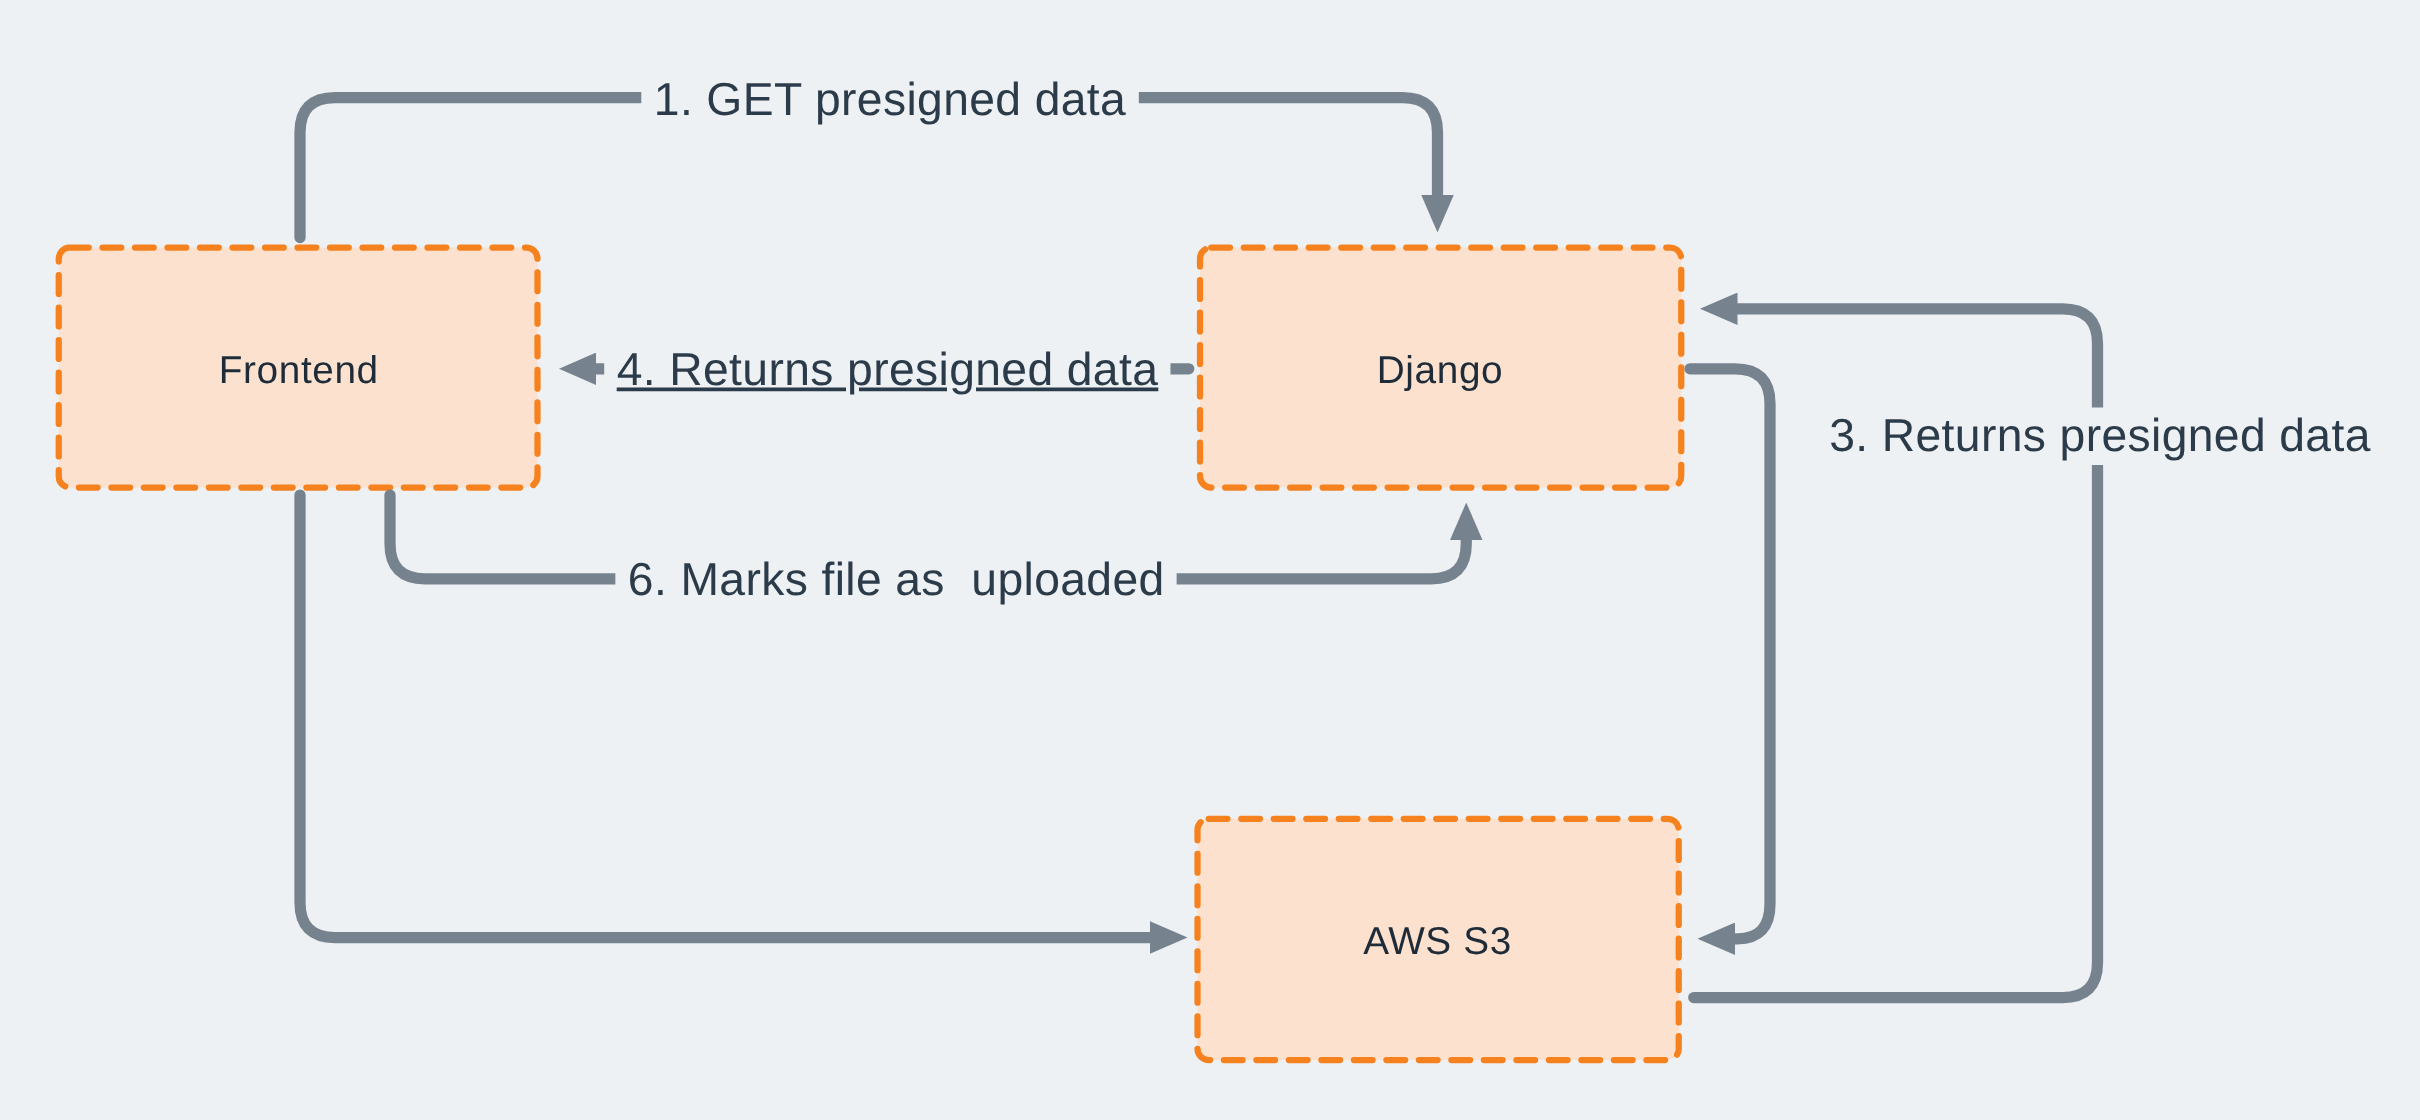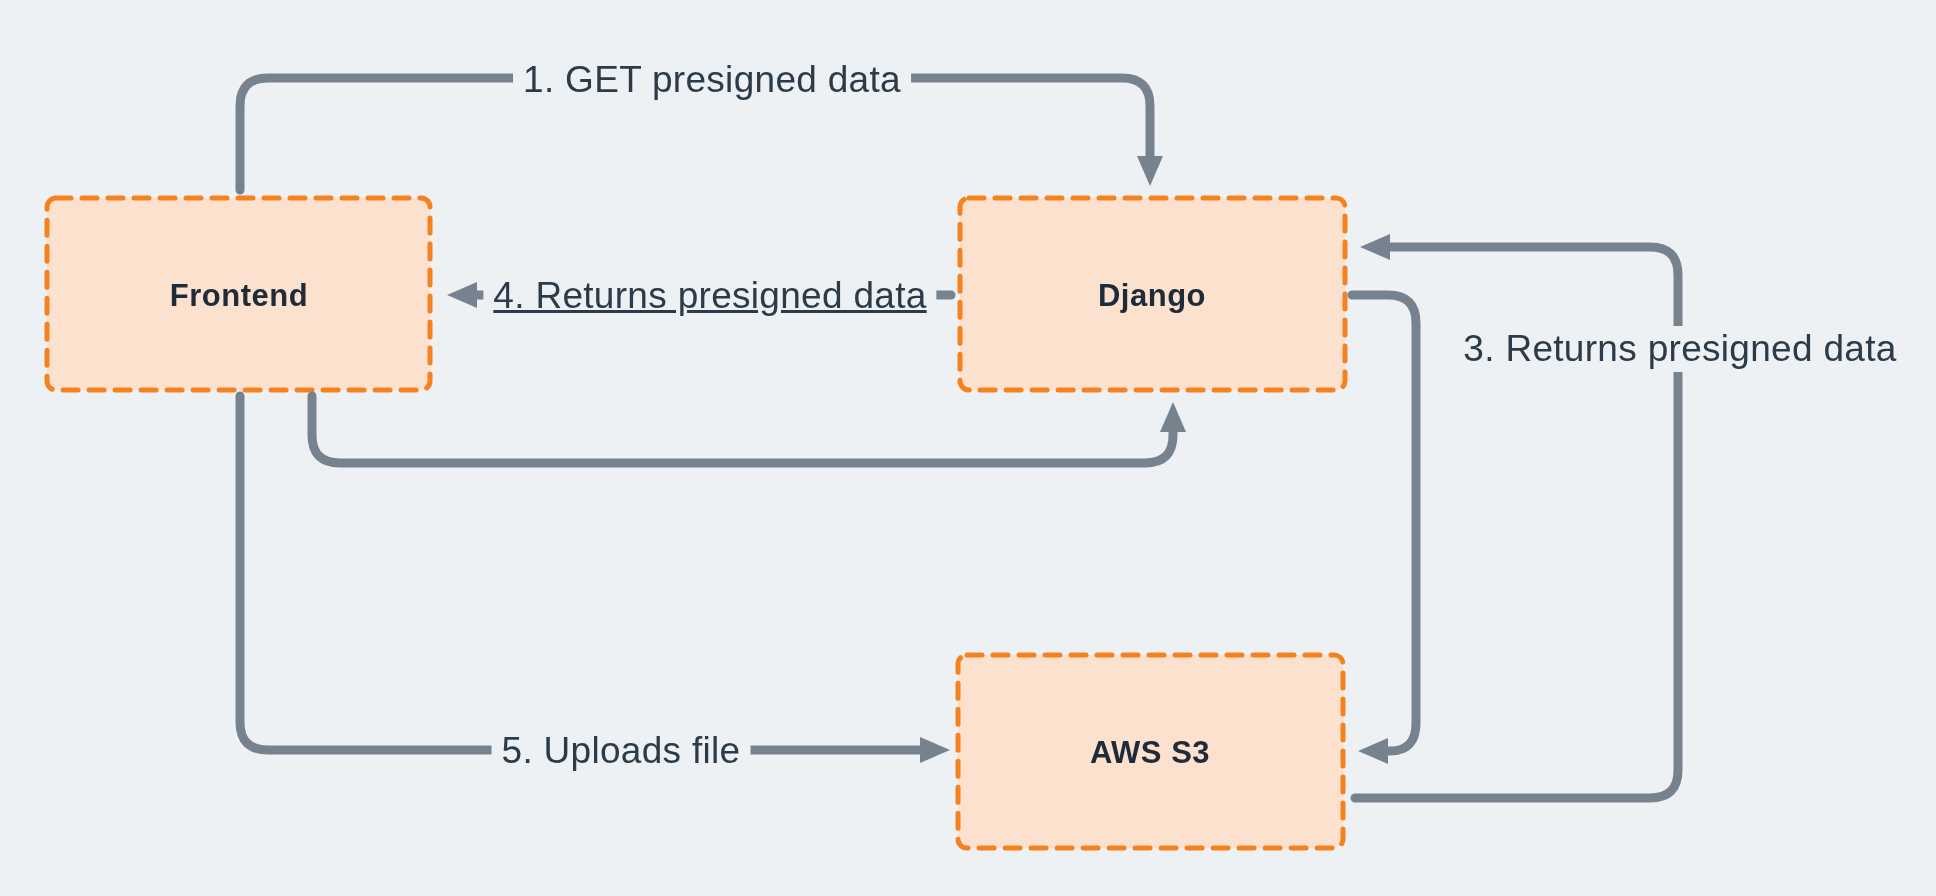--- a/index.html
+++ b/index.html
@@ -44,21 +44,20 @@
     stroke-linejoin: round;
   }
   .arrowhead { fill: var(--line); }
   .node-label {
     position: absolute;
     transform: translate(-50%, -50%);
     color: #1e2b38;
     font-size: 31px;
     letter-spacing: 0.5px;
     white-space: pre;
-    font-weight: bold;
   }
   .edge-label {
     position: absolute;
     transform: translate(-50%, -50%);
     background: var(--bg);
     color: var(--text);
     font-size: 37px;
     letter-spacing: 0.3px;
     padding: 2px 10px;
     white-space: pre;
@@ -93,14 +92,14 @@
     <path class="edge-path" marker-end="url(#arrow)" d="M 312 396 L 312 435 Q 312 463 340 463 L 1145 463 Q 1173 463 1173 435 L 1173 430"></path>
   </svg>
 
   <div class="node-label" style="left:239px; top:296px;">Frontend</div>
   <div class="node-label" style="left:1152px; top:296px;text-align:center;">Django</div>
   <div class="node-label" style="left:1150px; top:753px;">AWS S3</div>
 
   <div class="edge-label" style="left:712px; top:80px;">1. GET presigned data</div>
   <div class="edge-label" style="left:1680px; top:349px;text-align:right;">3. Returns presigned data</div>
   <div class="edge-label" style="left:710px; top:296px;text-decoration:underline;">4. Returns presigned data</div>
-  <div class="edge-label" style="left:621px; top:751px;">5. Uploads file</div>
+  <div class="edge-label" style="left:717px; top:464px;">6. Marks file as  uploaded</div>
 </div>
 
 </body></html>

